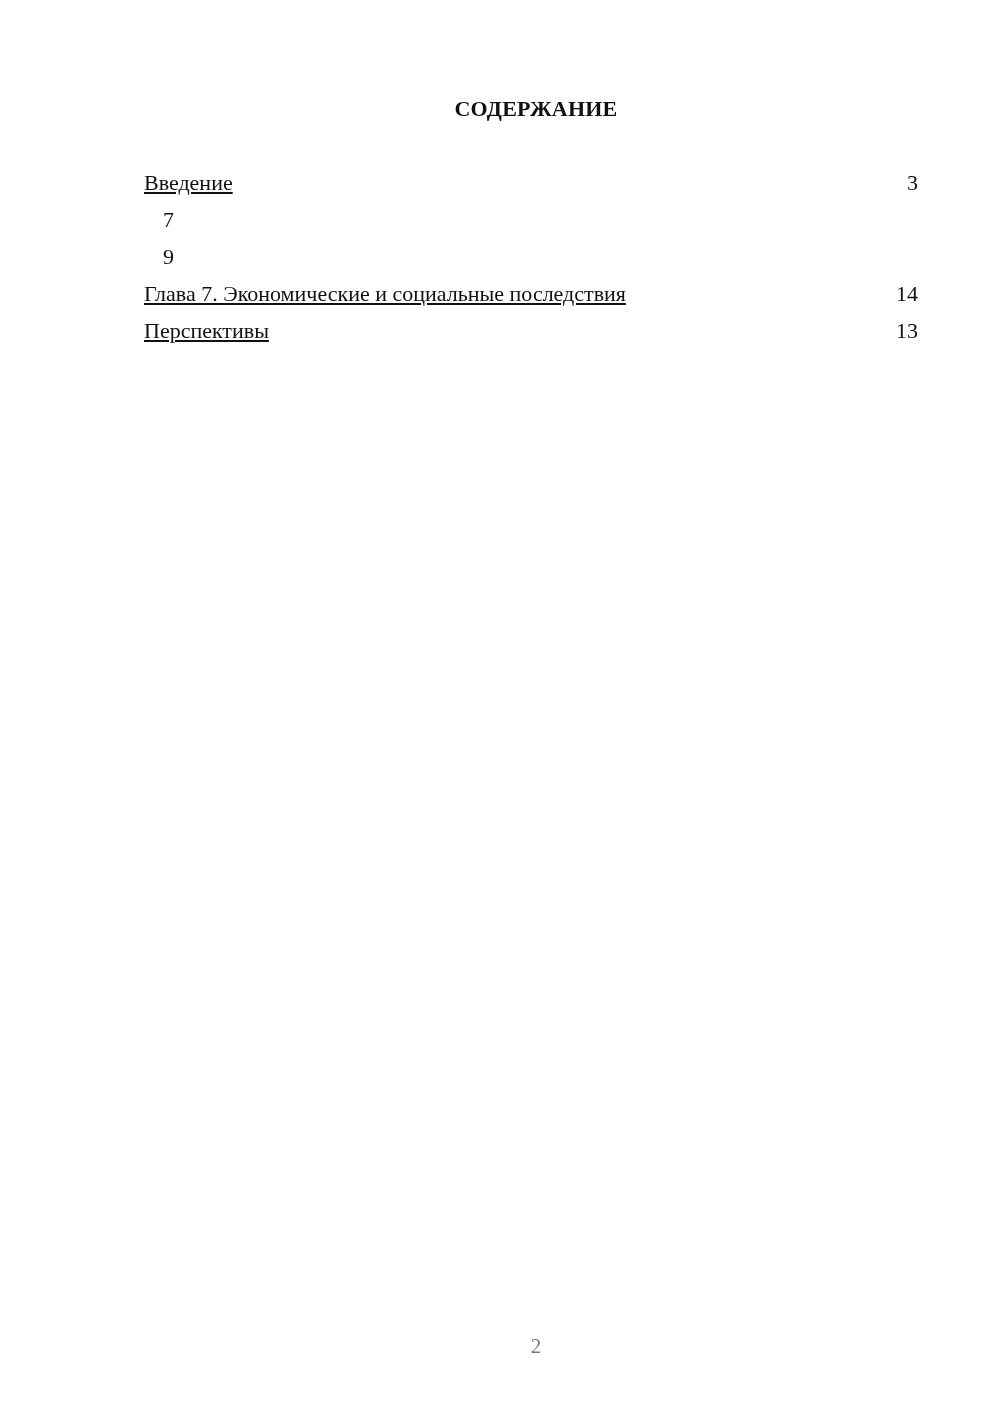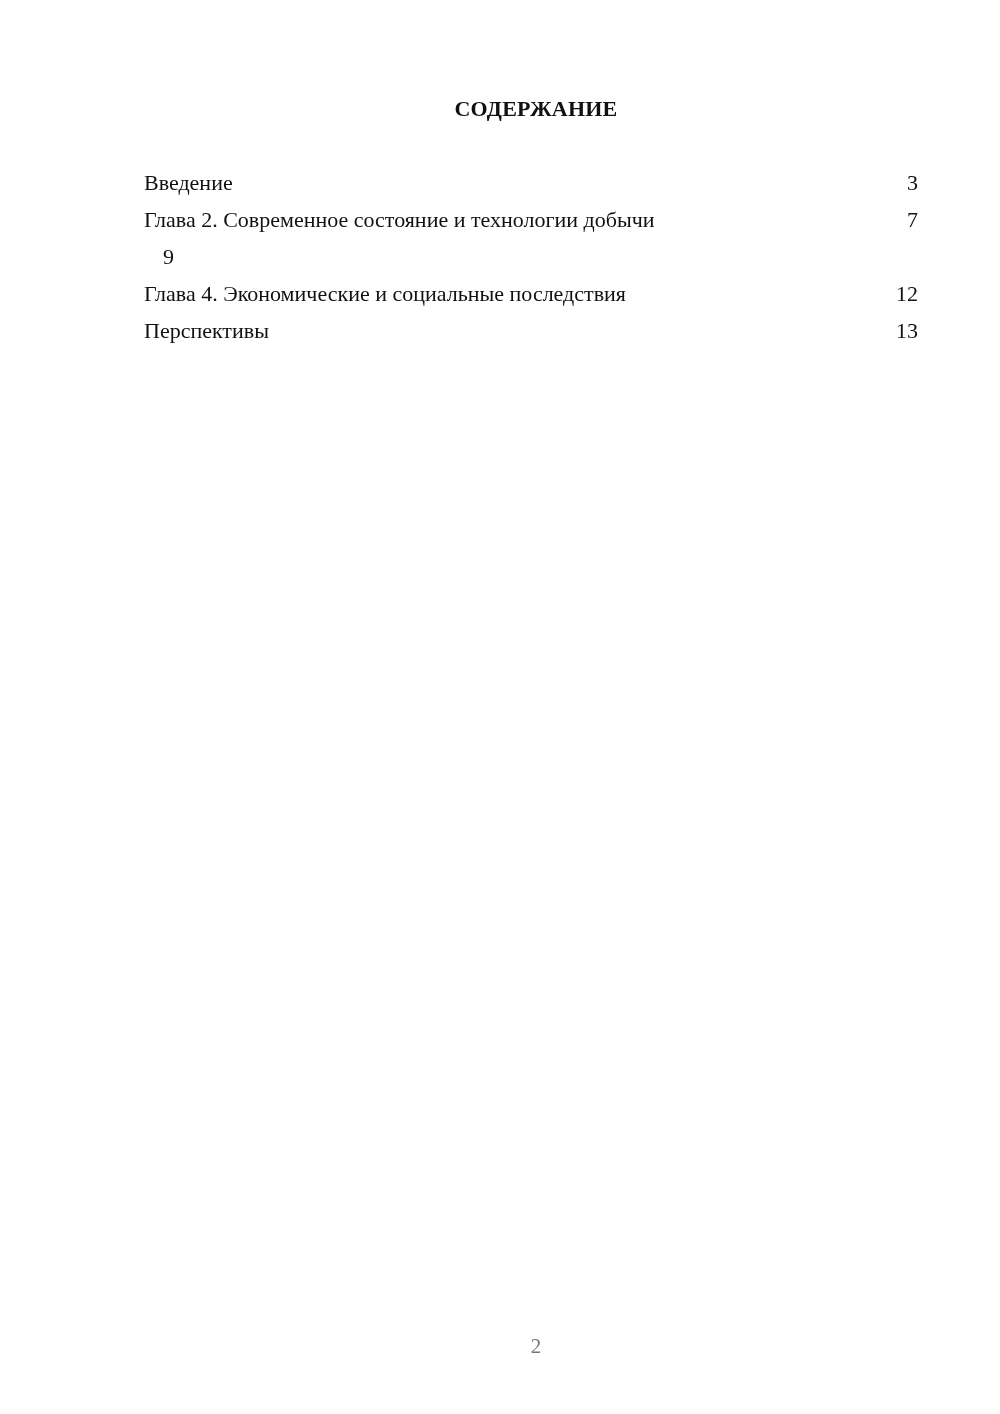--- a/index.html
+++ b/index.html
@@ -3,45 +3,44 @@
   <meta charset="utf-8">
   <style>
     html, body { margin: 0; padding: 0; background: #ffffff; }
     body { width: 1000px; height: 1414px; position: relative; overflow: hidden;
            font-family: "Liberation Serif", "DejaVu Serif", serif; color: #111; }
     .title { position: absolute; top: 96px; left: 0; width: 1072px; text-align: center;
              font-weight: bold; font-size: 22px; letter-spacing: 0.2px; }
     .toc { position: absolute; top: 170px; left: 144px; width: 774px; }
     .toc-row { display: flex; justify-content: space-between; align-items: flex-end;
                font-size: 22px; line-height: 26px; margin-bottom: 11px; }
-    .toc-row .label { max-width: 560px; }
+    .toc-row .label { max-width: 560px; text-decoration: underline; }
     .toc-row .page { text-align: right; min-width: 30px; }
     .page-number { position: absolute; top: 1334px; left: 0; width: 1072px; text-align: center;
                    font-size: 21px; color: #777; }
   </style>
 </head>
 <body>
 
 <div class="title">СОДЕРЖАНИЕ</div>
 
 <div class="toc">
   <div class="toc-row">
     <span class="label">Введение</span>
     <span class="page">3</span>
   </div>
   <div class="toc-row">
-    <span class="label">Глава 2. Современное состояние и технологии добычи</span>
     <span class="page">7</span>
   </div>
   <div class="toc-row">
     <span class="page">9</span>
   </div>
   <div class="toc-row">
-    <span class="label">Глава 4. Экономические и социальные последствия</span>
-    <span class="page">12</span>
+    <span class="label">Глава 7. Экономические и социальные последствия</span>
+    <span class="page">14</span>
   </div>
   <div class="toc-row">
     <span class="label">Перспективы</span>
     <span class="page">13</span>
   </div>
 </div>
 
 <div class="page-number">2</div>
 
 </body></html>

